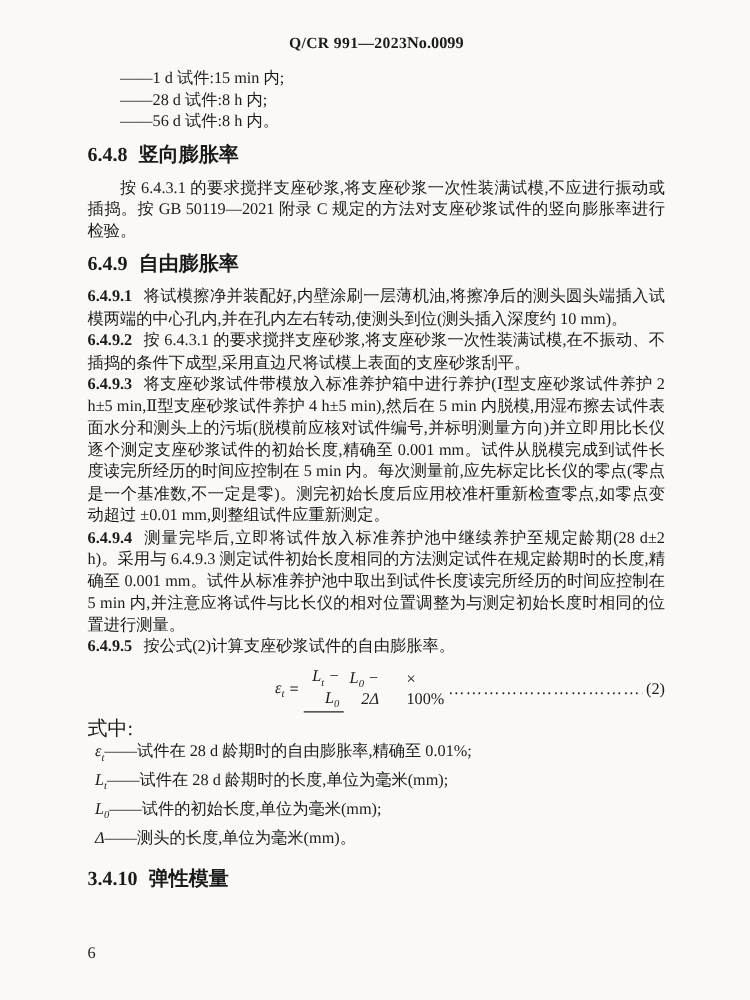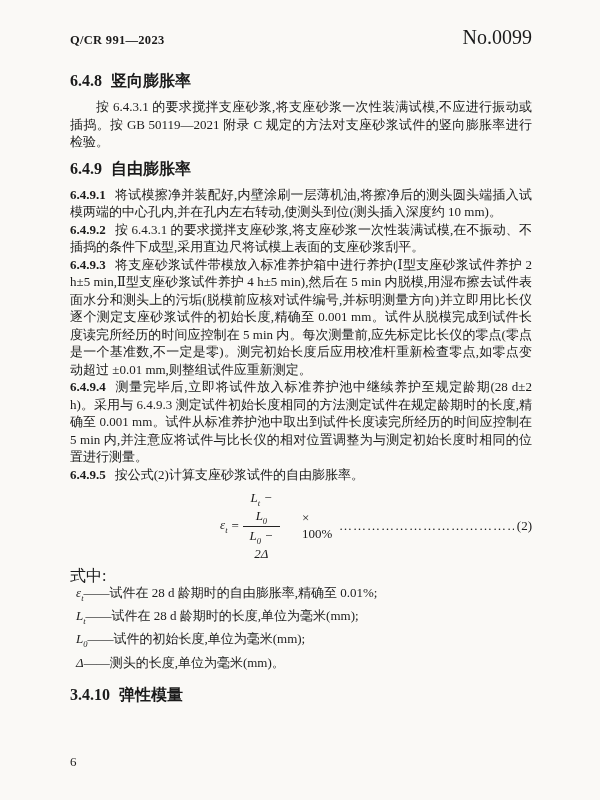--- a/index.html
+++ b/index.html
@@ -4,33 +4,33 @@
 <style>
   * { box-sizing: border-box; margin: 0; padding: 0; }
   html, body { width: 600px; height: 800px; }
   body { background: #faf9f6; }
   .page {
     position: relative; width: 600px; height: 800px; overflow: hidden;
     background: #faf9f6; color: #1b1b1b;
     font-family: "Liberation Serif", "DejaVu Serif", serif;
   }
   .content { position: absolute; left: 70px; top: 26px; width: 462px; }
-  .header { display: flex; justify-content: space-between; align-items: baseline; margin-bottom: 22px; }
+  .header { display: flex; justify-content: center; align-items: baseline; margin-bottom: 11px; }
   .header-left { font-weight: bold; font-size: 12.5px; letter-spacing: 0.3px; }
-  .header-right { font-weight: normal; font-size: 20px; }
+  .header-right { font-weight: bold; font-size: 13px; }
   .dash-list { margin-left: 26px; font-size: 13px; line-height: 17.5px; }
   .sec-heading { font-weight: bold; font-size: 16px; margin: 8px 0 6px; }
   p.body { font-size: 13px; line-height: 17.5px; text-align: justify; }
   p.indent { text-indent: 2em; }
   .clause-num { font-weight: bold; margin-right: 9px; white-space: nowrap; }
   .formula-row { display: flex; align-items: center; margin: 7px 0 5px; font-size: 13px; }
   .f-left { width: 150px; flex: 0 0 auto; }
   .formula { display: inline-flex; align-items: center; font-style: italic; }
   .formula .gap { margin: 0 4px; font-style: normal; }
-  .frac { display: inline-flex; flex-direction: column; text-align: center; }
+  .frac { display: inline-flex; text-align: right; }
   .frac .top { border-bottom: 1px solid #222; padding: 0 4px 1px; }
   .frac .bot { padding-top: 1px; }
   sub { font-size: 8.5px; }
   .times { font-style: normal; margin-left: 22px; }
   .dots { flex: 1 1 auto; overflow: hidden; white-space: nowrap; text-align: right; letter-spacing: 1px; margin: 0 3px; }
   .eqno { flex: 0 0 auto; }
   .where { font-size: 16px; line-height: 17.5px; }
   .symbol-item { font-size: 13px; line-height: 17.5px; margin-left: 6px; text-align: justify; }
   .sym { font-style: italic; }
   .page-number { position: absolute; left: 70px; bottom: 30px; font-size: 13px; }
@@ -39,20 +39,25 @@
 <body>
 
 <div class="page">
   <div class="content">
 
     <div class="header">
       <span class="header-left">Q/CR 991—2023</span>
       <span class="header-right">No.0099</span>
     </div>
 
+    <div class="dash-list">
+      <div>——1 d 试件:15 min 内;</div>
+      <div>——28 d 试件:8 h 内;</div>
+      <div>——56 d 试件:8 h 内。</div>
+    </div>
 
     <div class="sec-heading">
       <span class="clause-num">6.4.8</span><span>竖向膨胀率</span>
     </div>
     <p class="body indent">按 6.4.3.1 的要求搅拌支座砂浆,将支座砂浆一次性装满试模,不应进行振动或插捣。按 GB 50119—2021 附录 C 规定的方法对支座砂浆试件的竖向膨胀率进行检验。</p>
 
     <div class="sec-heading">
       <span class="clause-num">6.4.9</span><span>自由膨胀率</span>
     </div>
 

